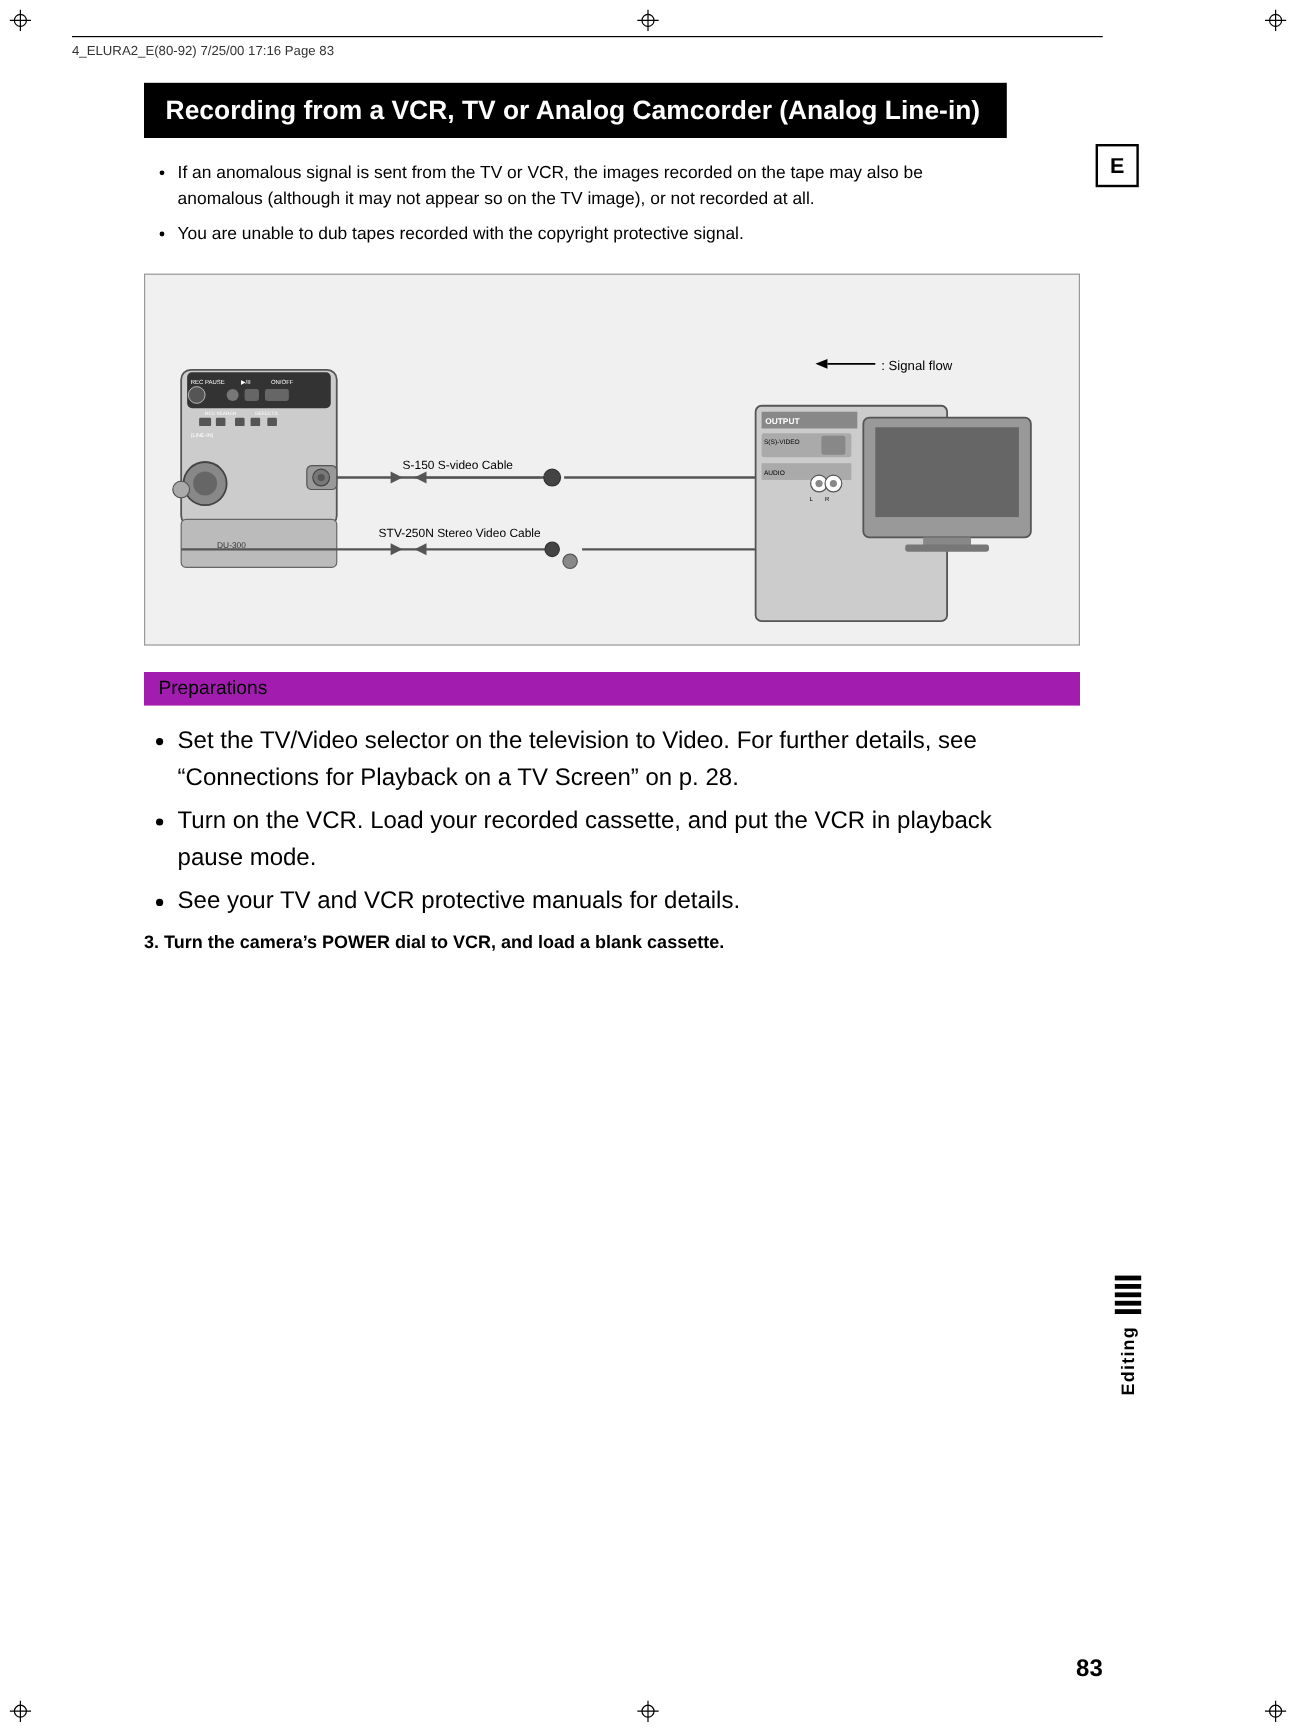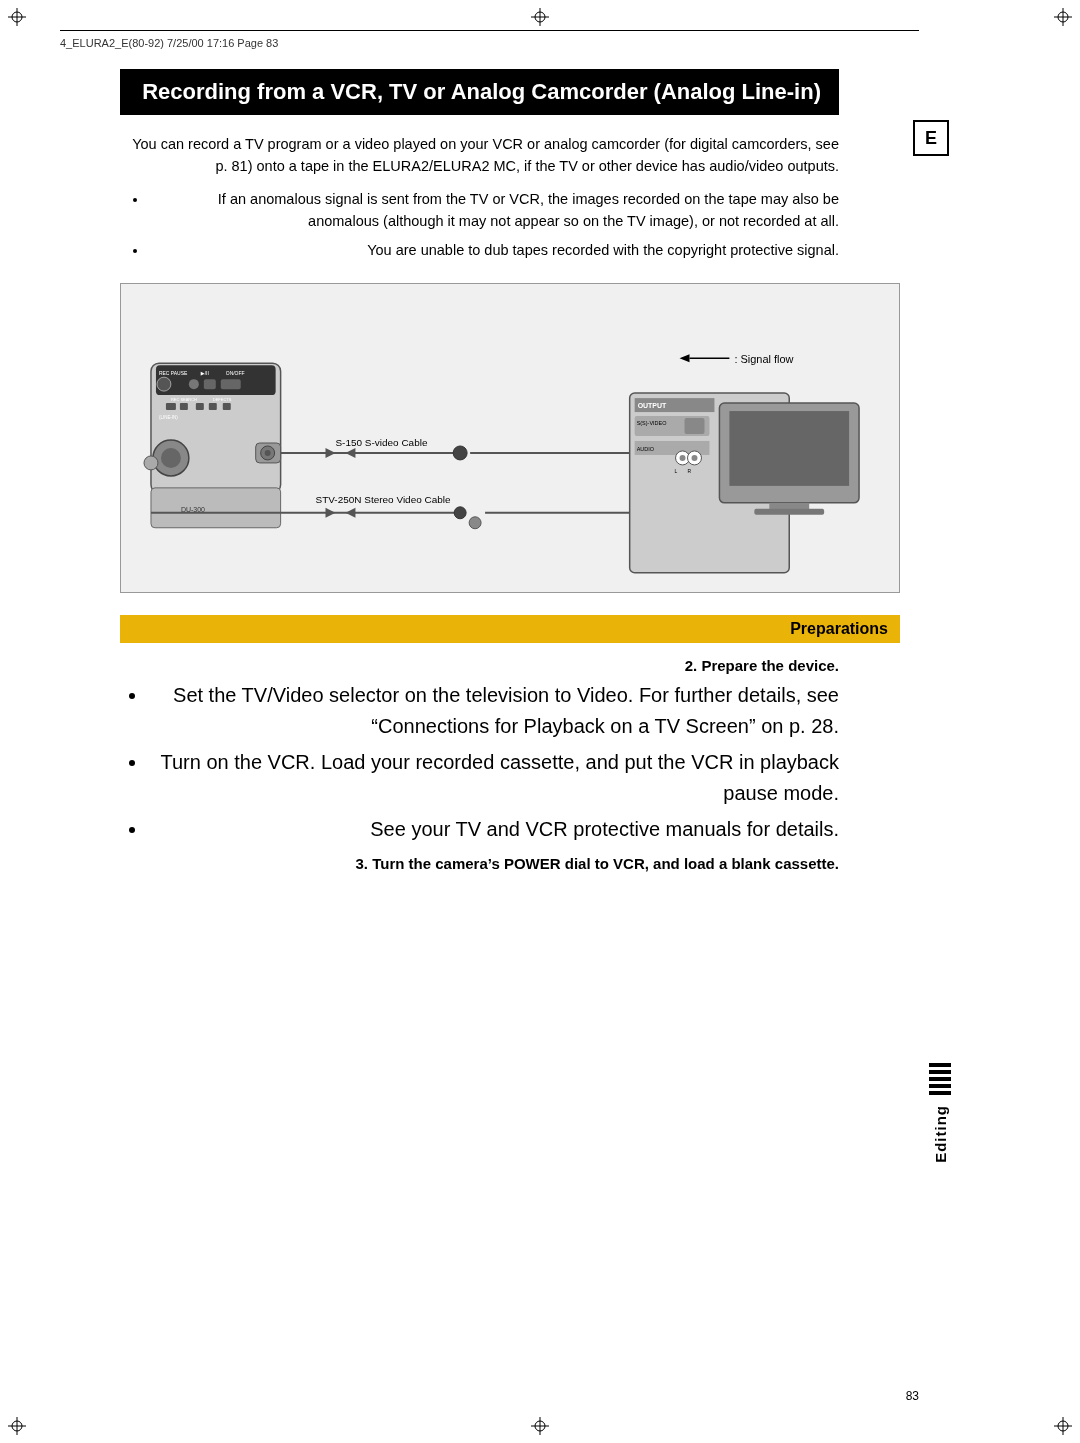--- a/index.html
+++ b/index.html
@@ -97,22 +97,22 @@
 
     
     .diagram-caption {
       font-size: 14px;
       margin-bottom: 16px;
       max-width: 860px;
     }
 
     
     .preparations-header {
-      background: #eab308;
-      font-weight: bold;
+      background: #a21caf;
+      font-weight: normal;
       font-size: 16px;
       padding: 5px 12px;
       margin-bottom: 14px;
       width: 780px;
     }
 
     
     .step {
       font-size: 15px;
       font-weight: bold;
@@ -163,22 +163,22 @@
       font-size: 15px;
       font-weight: bold;
       letter-spacing: 1px;
     }
 
     
     .page-number {
       position: absolute;
       bottom: 40px;
       right: 60px;
-      font-size: 12px;
-      font-weight: normal;
+      font-size: 20px;
+      font-weight: bold;
     }
 
     
     .corner-mark {
       position: absolute;
       width: 18px;
       height: 18px;
     }
     .corner-mark svg {
       width: 18px;
@@ -188,21 +188,20 @@
     .mark-top-left { top: 8px; left: 8px; }
     .mark-top-right { top: 8px; right: 8px; }
     .mark-bottom-left { bottom: 8px; left: 8px; }
     .mark-bottom-right { bottom: 8px; right: 8px; }
     .mark-top-center { top: 8px; left: 50%; transform: translateX(-50%); }
     .mark-bottom-center { bottom: 8px; left: 50%; transform: translateX(-50%); }
 
     .content-area {
       padding-left: 60px;
       padding-right: 80px;
-      text-align: right;
     }
   </style>
 </head>
 <body>
 
 <div class="corner-mark mark-top-left">
   <svg viewBox="0 0 18 18">
       <circle cx="9" cy="9" r="5" fill="none" stroke="#000" stroke-width="1"></circle>
       <line x1="9" y1="0" x2="9" y2="18" stroke="#000" stroke-width="1"></line>
       <line x1="0" y1="9" x2="18" y2="9" stroke="#000" stroke-width="1"></line>
@@ -251,21 +250,20 @@
   </div>
 
   <div class="content-area">
     
     <div class="title-box">Recording from a VCR, TV or Analog Camcorder (Analog Line-in)</div>
 
     
     <div class="badge-e">E</div>
 
     
-    <p class="body-text">You can record a TV program or a video played on your VCR or analog camcorder (for digital camcorders, see p. 81) onto a tape in the ELURA2/ELURA2 MC, if the TV or other device has audio/video outputs.</p>
 
     
     <ul class="bullet-list">
       <li>If an anomalous signal is sent from the TV or VCR, the images recorded on the tape may also be anomalous (although it may not appear so on the TV image), or not recorded at all.</li>
       <li>You are unable to dub tapes recorded with the copyright protective signal.</li>
     </ul>
 
     
     <div class="diagram-container">
       <svg class="diagram-svg" viewBox="0 0 740 270" xmlns="http://www.w3.org/2000/svg">
@@ -361,21 +359,20 @@
     </div>
 
     
 
     
     <div class="preparations-header">Preparations</div>
 
     
 
     
-    <p class="step">2.  Prepare the device.</p>
 
     
     <ul class="sub-bullets">
       <li>Set the TV/Video selector on the television to Video. For further details, see “Connections for Playback on a TV Screen” on p. 28.</li>
       <li>Turn on the VCR. Load your recorded cassette, and put the VCR in playback pause mode.</li>
       <li>See your TV and VCR protective manuals for details.</li>
     </ul>
 
     
     <p class="step">3.  Turn the camera’s POWER dial to VCR, and load a blank cassette.</p>

